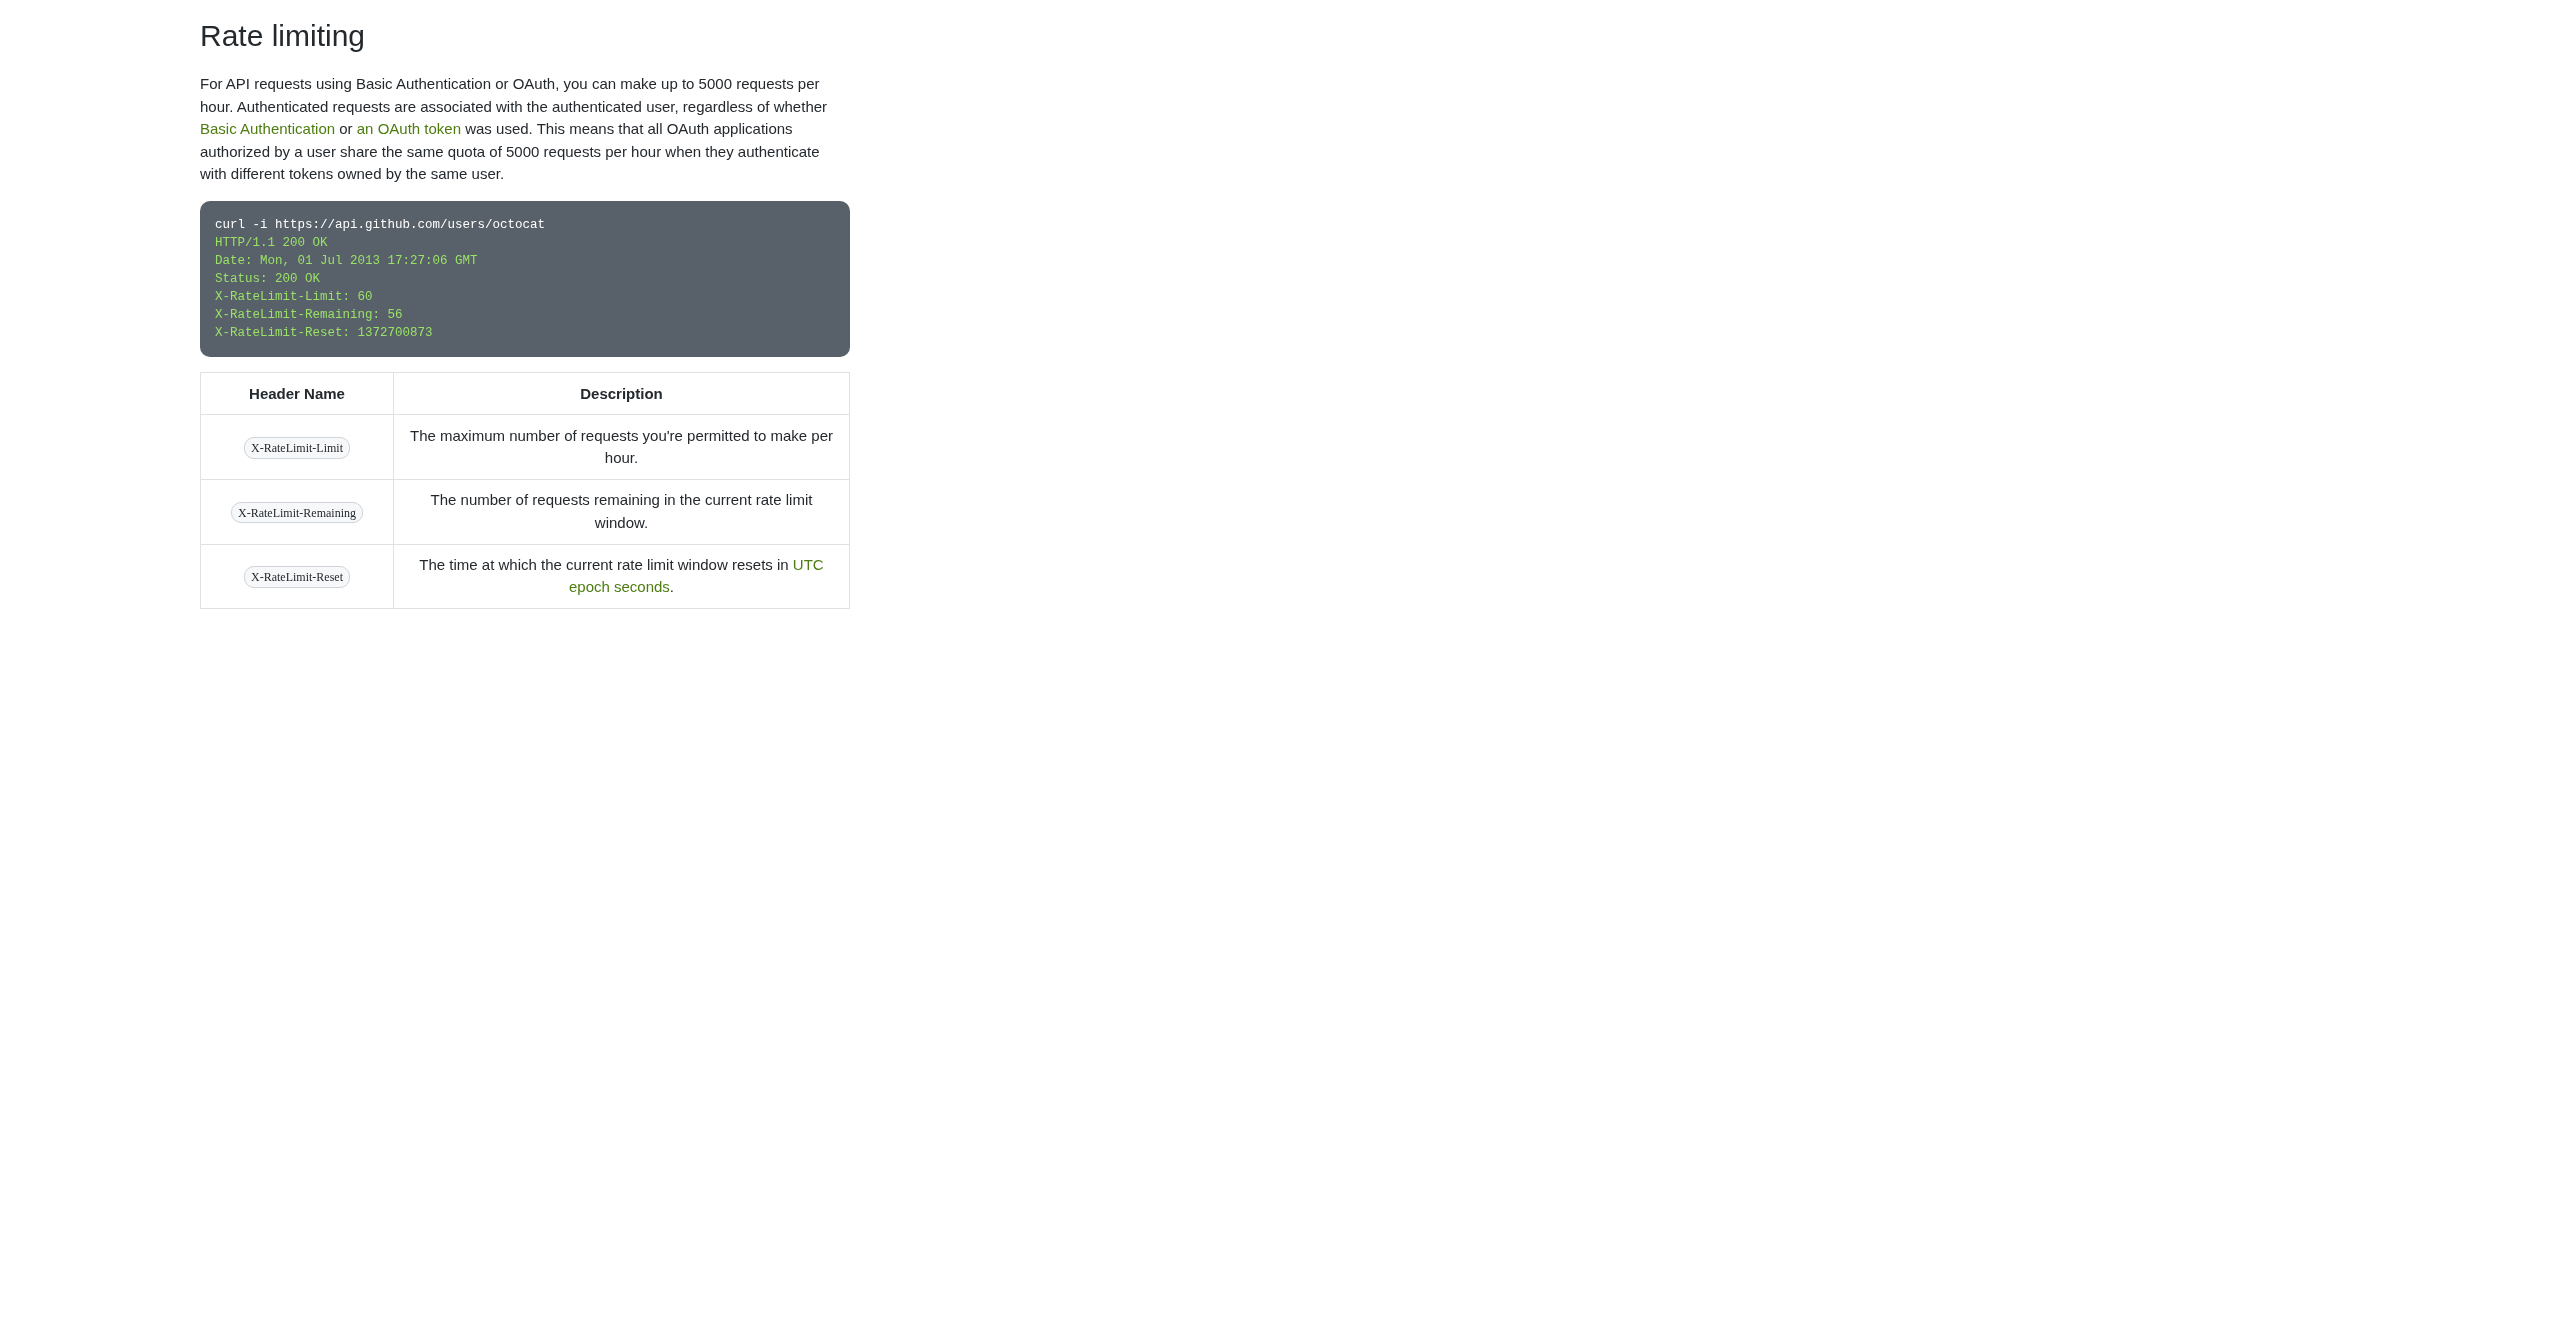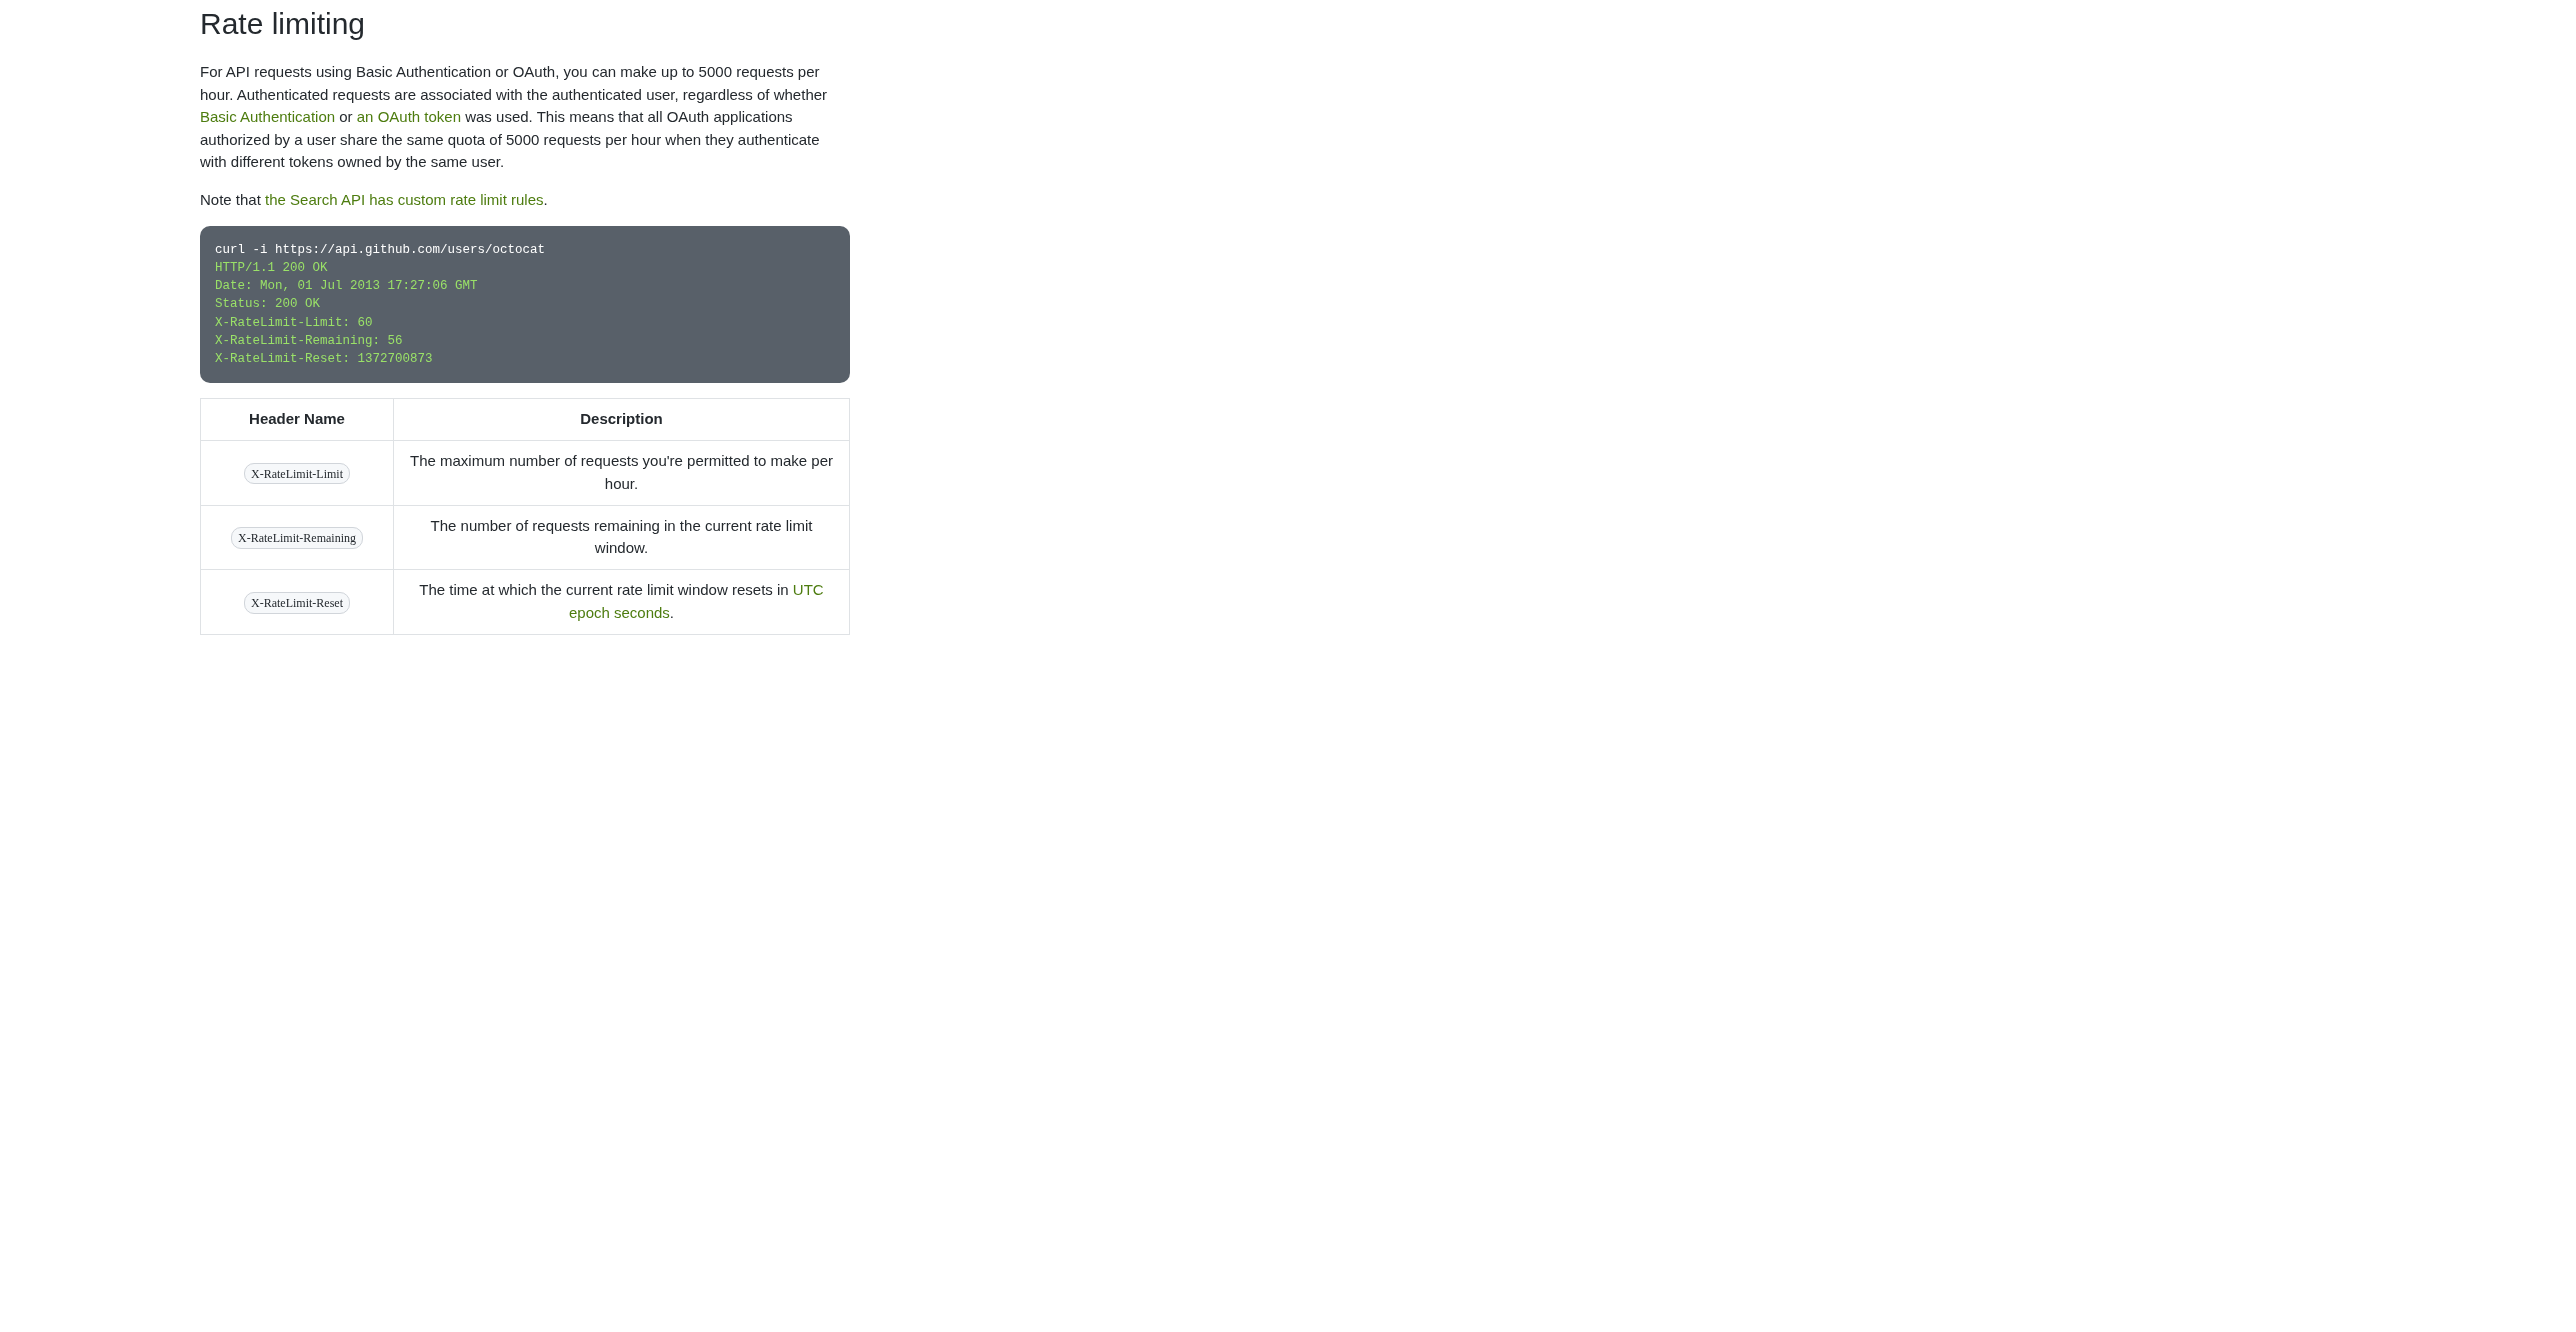--- a/index.html
+++ b/index.html
@@ -21,21 +21,21 @@
   }
   .content {
     max-width: 650px;
     margin: 0 0 0 200px;
     padding: 0 0 37px 0;
   }
   h2.section-title {
     font-size: 30px;
     font-weight: 400;
     margin: 0 0 15px 0;
-    padding-top: 1px;
+    padding-top: 13px;
     color: #24292e;
   }
   p {
     margin: 0 0 15px 0;
   }
   a {
     color: #4d7c0f;
     text-decoration: none;
   }
   pre.code-block {
@@ -109,23 +109,20 @@
 <div class="page">
   <div class="content">
 
     <h2 class="section-title">Rate limiting</h2>
 
     <p>
       <span>For API requests using Basic Authentication or OAuth, you can make up to 5000 requests per hour. Authenticated requests are associated with the authenticated user, regardless of whether </span><a href="#">Basic Authentication</a><span> or </span><a href="#">an OAuth token</a><span> was used. This means that all OAuth applications authorized by a user share the same quota of 5000 requests per hour when they authenticate with different tokens owned by the same user.</span>
     </p>
 
 
-    <p>
-      <span>Note that </span><a href="#">the Search API has custom rate limit rules</a><span>.</span>
-    </p>
 
 
     <pre class="code-block"><span class="cmd">curl -i https://api.github.com/users/octocat</span>
 <span class="resp">HTTP/1.1 200 OK</span>
 <span class="resp">Date: Mon, 01 Jul 2013 17:27:06 GMT</span>
 <span class="resp">Status: 200 OK</span>
 <span class="resp">X-RateLimit-Limit: 60</span>
 <span class="resp">X-RateLimit-Remaining: 56</span>
 <span class="resp">X-RateLimit-Reset: 1372700873</span></pre>
 

